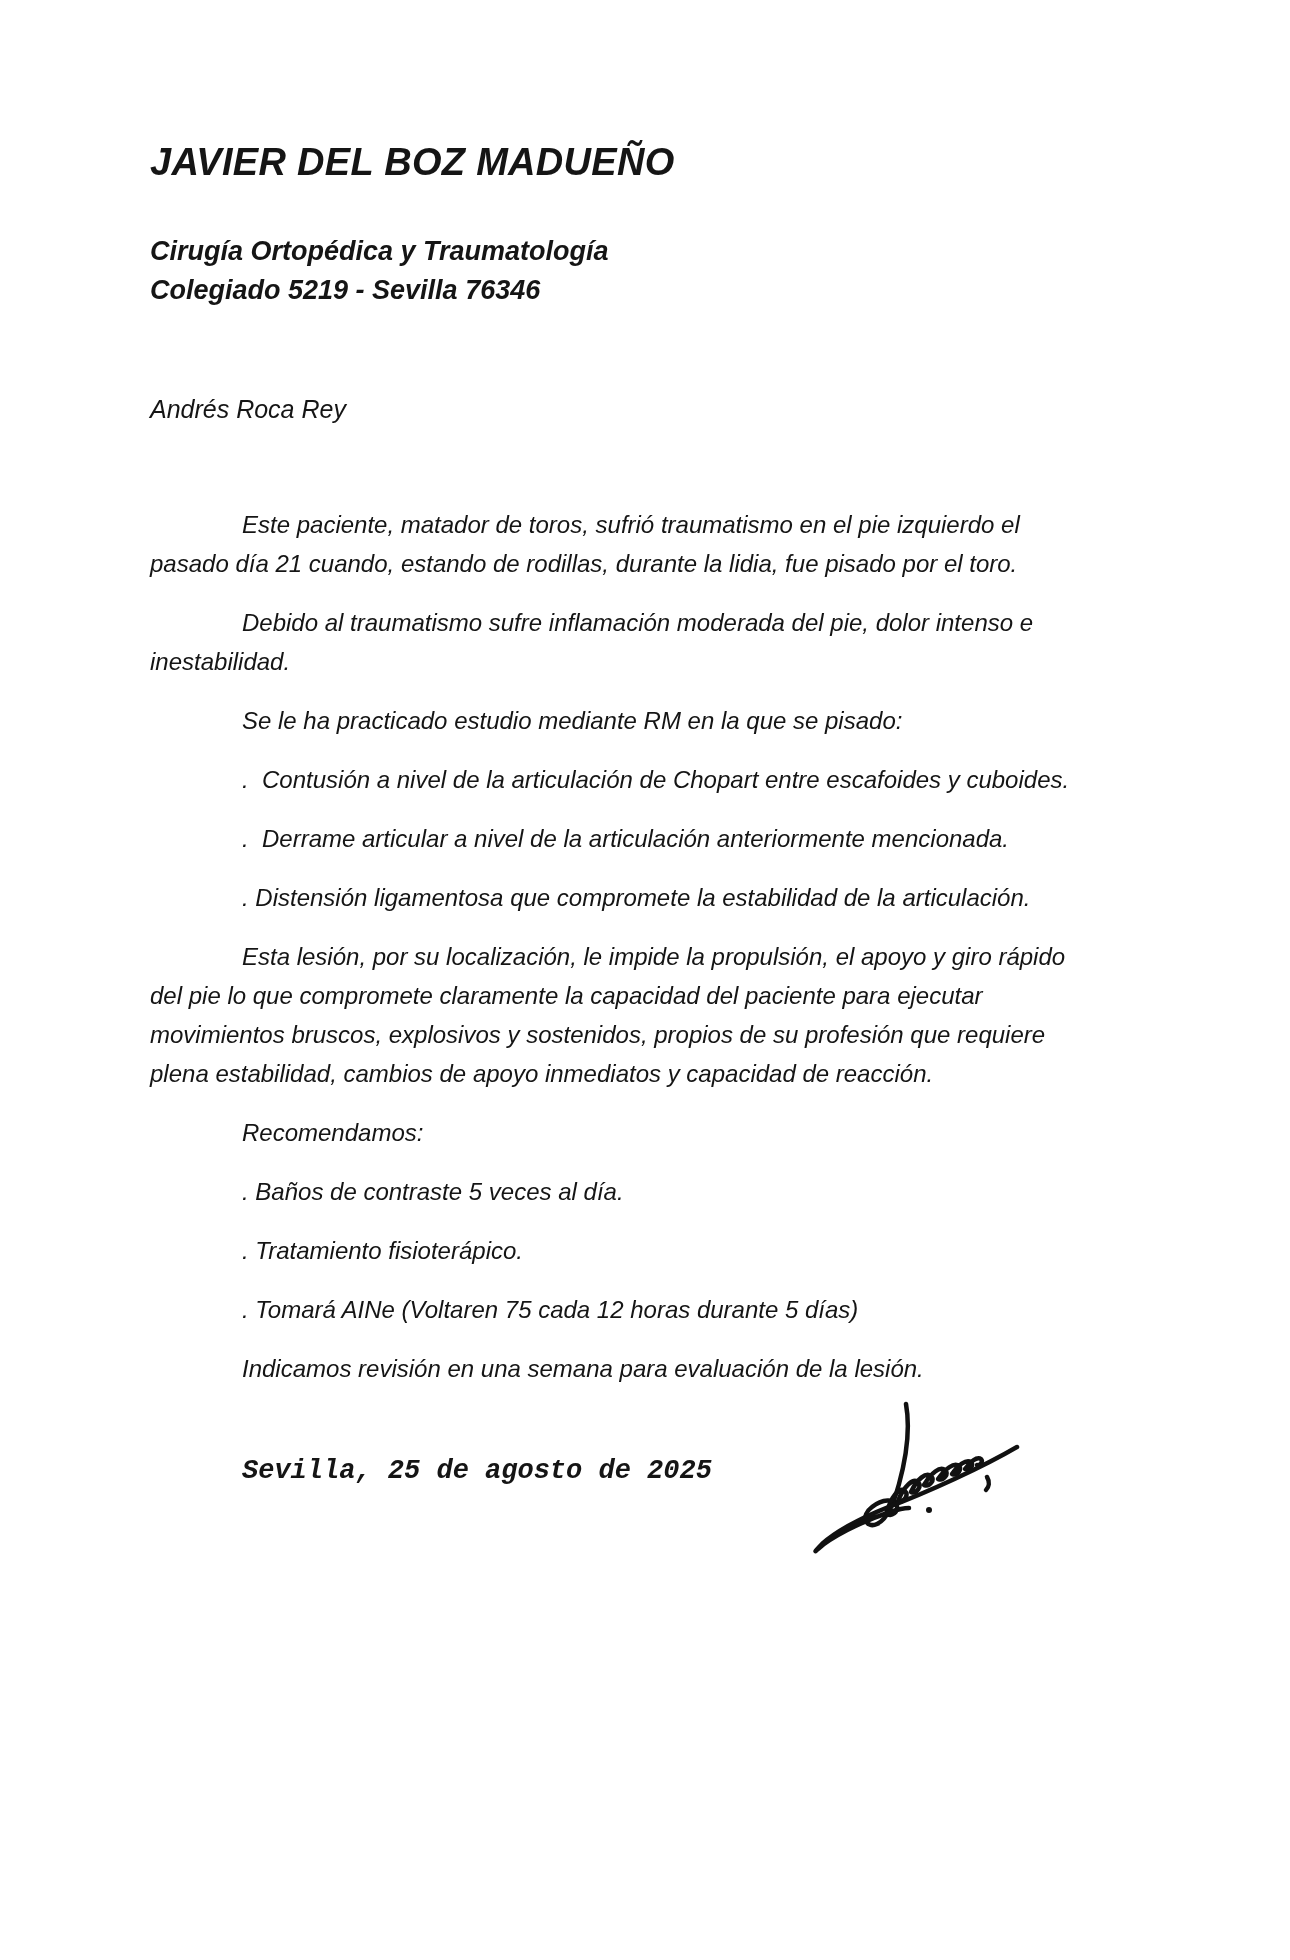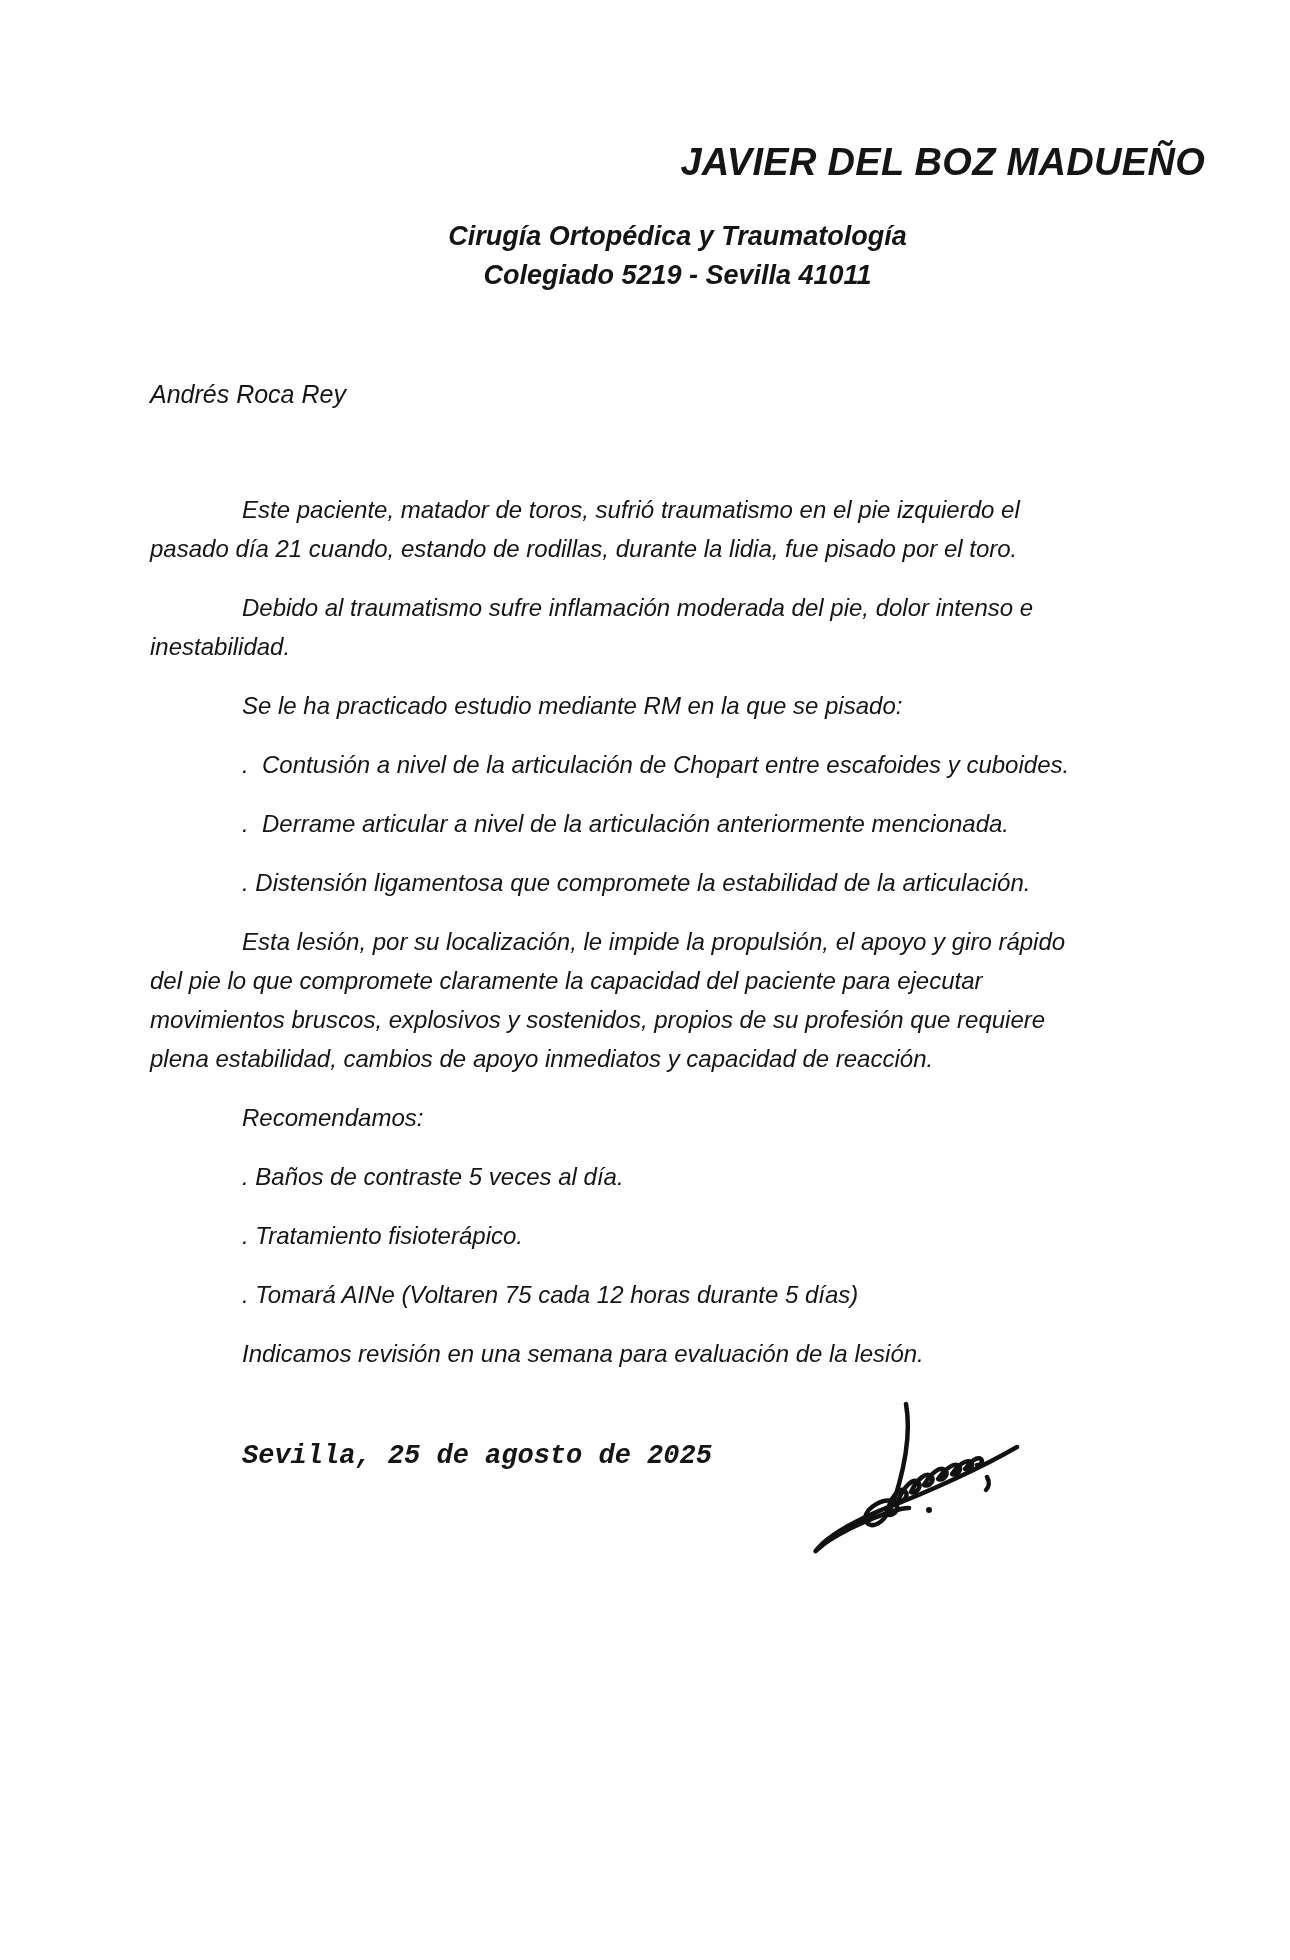--- a/index.html
+++ b/index.html
@@ -12,29 +12,27 @@
   }
   .page {
     position: absolute; inset: 0;
     padding: 140px 85px 0 150px;
     box-sizing: border-box;
     background: #ffffff;
   }
   .doctor-name {
     font-style: italic; font-weight: 700;
     font-size: 38px; line-height: 44px;
-    margin: 0 0 33px 0;
+    margin: 0 0 48px 0;
     letter-spacing: 0.3px;
-    text-align: right;
   }
   .subtitle {
     font-style: italic; font-weight: 700;
     font-size: 27px; line-height: 39px;
     margin: 0;
-    text-align: center;
   }
   .recipient {
     font-style: italic; font-weight: 400;
     font-size: 25px; line-height: 39px;
     margin: 80px 0 4px 0;
   }
   .letter-body { margin-top: 76px; }
   .letter-body p {
     font-style: italic; font-weight: 400;
     font-size: 24px; line-height: 39px;
@@ -56,21 +54,21 @@
   .signature svg { display: block; width: 100%; height: 100%; }
 </style>
 </head>
 <body>
 
 <div class="page">
 
   <header>
     <h1 class="doctor-name">JAVIER DEL BOZ MADUEÑO</h1>
     <div class="subtitle">Cirugía Ortopédica y Traumatología</div>
-    <div class="subtitle">Colegiado 5219 - Sevilla 41011</div>
+    <div class="subtitle">Colegiado 5219 - Sevilla 76346</div>
   </header>
 
   <div class="recipient">Andrés Roca Rey</div>
 
   <main class="letter-body">
     <p>Este paciente, matador de toros, sufrió traumatismo en el pie izquierdo el
 pasado día 21 cuando, estando de rodillas, durante la lidia, fue pisado por el toro.</p>
     <p>Debido al traumatismo sufre inflamación moderada del pie, dolor intenso e
 inestabilidad.</p>
     <p>Se le ha practicado estudio mediante RM en la que se pisado:</p>

